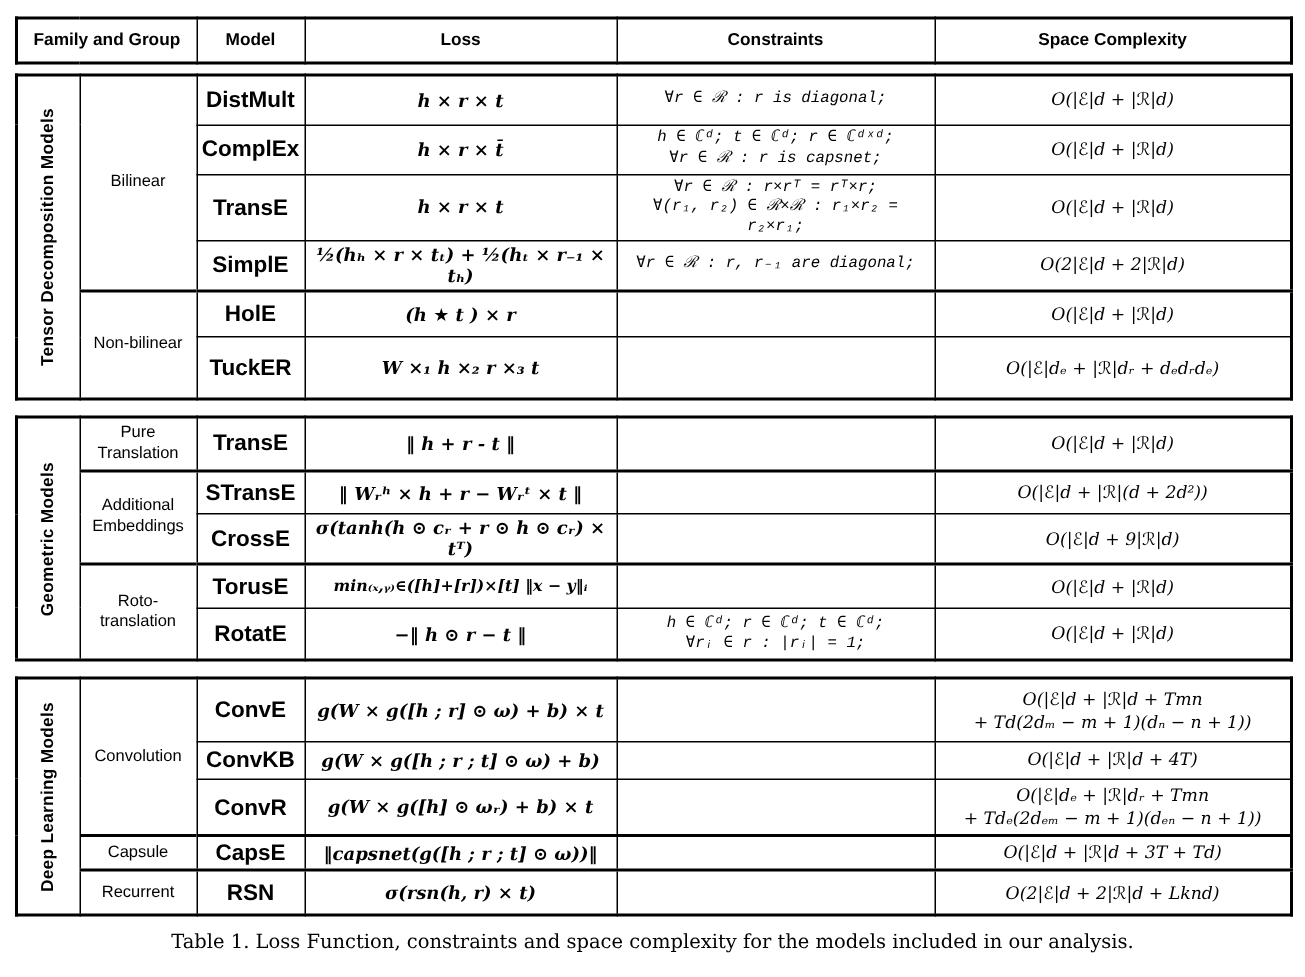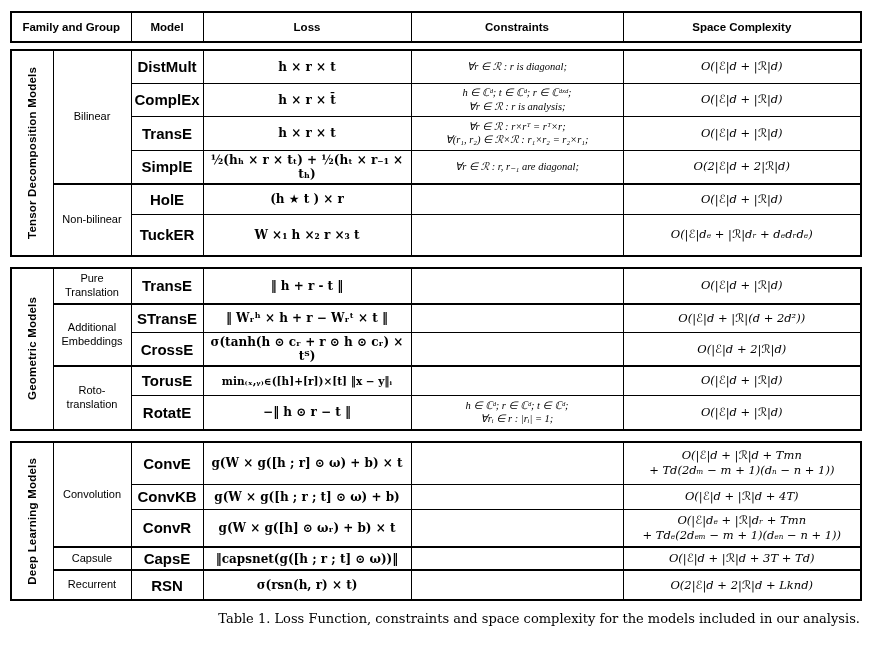--- a/index.html
+++ b/index.html
@@ -40,35 +40,35 @@
   td.fam { width: 42px; padding: 0; }
   .vtext {
     writing-mode: vertical-rl; transform: rotate(180deg);
     font-weight: bold; font-size: 11.5px; letter-spacing: 0.2px;
     margin: 0 auto; white-space: nowrap;
   }
   td.grp { font-size: 11px; white-space: pre-line; line-height: 1.25; }
   td.mod { font-weight: bold; font-size: 15px; }
   td.loss {
     font-family: "DejaVu Serif", "DejaVu Sans", serif;
-    font-weight: bold; font-size: 12px; margin-top: 16px;
+    font-style: italic; font-weight: bold; font-size: 12px; margin-top: 16px;
   }
   td.loss.sm { font-size: 10.5px; }
   td.con {
-    font-family: Liberation Serif, serif;
+    font-family: Liberation Mono, monospace;
     font-style: italic; font-size: 10.5px;
     white-space: pre-line; line-height: 1.25;
   }
   td.spc {
     font-family: "DejaVu Serif", "DejaVu Sans", serif;
     font-style: italic; font-size: 11.5px;
     white-space: pre-line; line-height: 1.3;
   }
   .caption {
-    width: 850px; text-align: right;
+    width: 850px; text-align: center;
     font-family: "DejaVu Serif", serif; font-size: 13px;
     margin-top: 3px;
   }
 </style>
 </head>
 <body>
 
 <div class="page">
 
   <table class="hdr">
@@ -108,21 +108,21 @@
       <td class="grp" rowspan="4">Bilinear</td>
       <td class="mod">DistMult</td>
       <td class="loss">h × r × t</td>
       <td class="con">∀r ∈ ℛ : r is diagonal;</td>
       <td class="spc">O(|ℰ|d + |ℛ|d)</td>
     </tr>
     <tr style="height:33px">
       <td class="mod">ComplEx</td>
       <td class="loss">h × r × t̄</td>
       <td class="con">h ∈ ℂᵈ;  t ∈ ℂᵈ;  r ∈ ℂᵈˣᵈ;
-∀r ∈ ℛ : r is analysis;</td>
+∀r ∈ ℛ : r is capsnet;</td>
       <td class="spc">O(|ℰ|d + |ℛ|d)</td>
     </tr>
     <tr style="height:34px">
       <td class="mod">TransE</td>
       <td class="loss">h × r × t</td>
       <td class="con">∀r ∈ ℛ : r×rᵀ = rᵀ×r;
 ∀(r₁, r₂) ∈ ℛ×ℛ : r₁×r₂ = r₂×r₁;</td>
       <td class="spc">O(|ℰ|d + |ℛ|d)</td>
     </tr>
     <tr style="height:23px" class="gsep">
@@ -173,21 +173,21 @@
 Embeddings</td>
       <td class="mod">STransE</td>
       <td class="loss">‖ Wᵣʰ × h + r − Wᵣᵗ × t ‖</td>
       <td class="con"></td>
       <td class="spc">O(|ℰ|d + |ℛ|(d + 2d²))</td>
     </tr>
     <tr style="height:29px" class="gsep">
       <td class="mod">CrossE</td>
       <td class="loss">σ(tanh(h ⊙ cᵣ + r ⊙ h ⊙ cᵣ) × tᵀ)</td>
       <td class="con"></td>
-      <td class="spc">O(|ℰ|d + 2|ℛ|d)</td>
+      <td class="spc">O(|ℰ|d + 9|ℛ|d)</td>
     </tr>
     <tr style="height:29px" class="gstart">
       <td class="grp" rowspan="2">Roto-
 translation</td>
       <td class="mod">TorusE</td>
       <td class="loss sm">min₍ₓ,ᵧ₎∈([h]+[r])×[t] ‖x − y‖ᵢ</td>
       <td class="con"></td>
       <td class="spc">O(|ℰ|d + |ℛ|d)</td>
     </tr>
     <tr style="height:35px">

